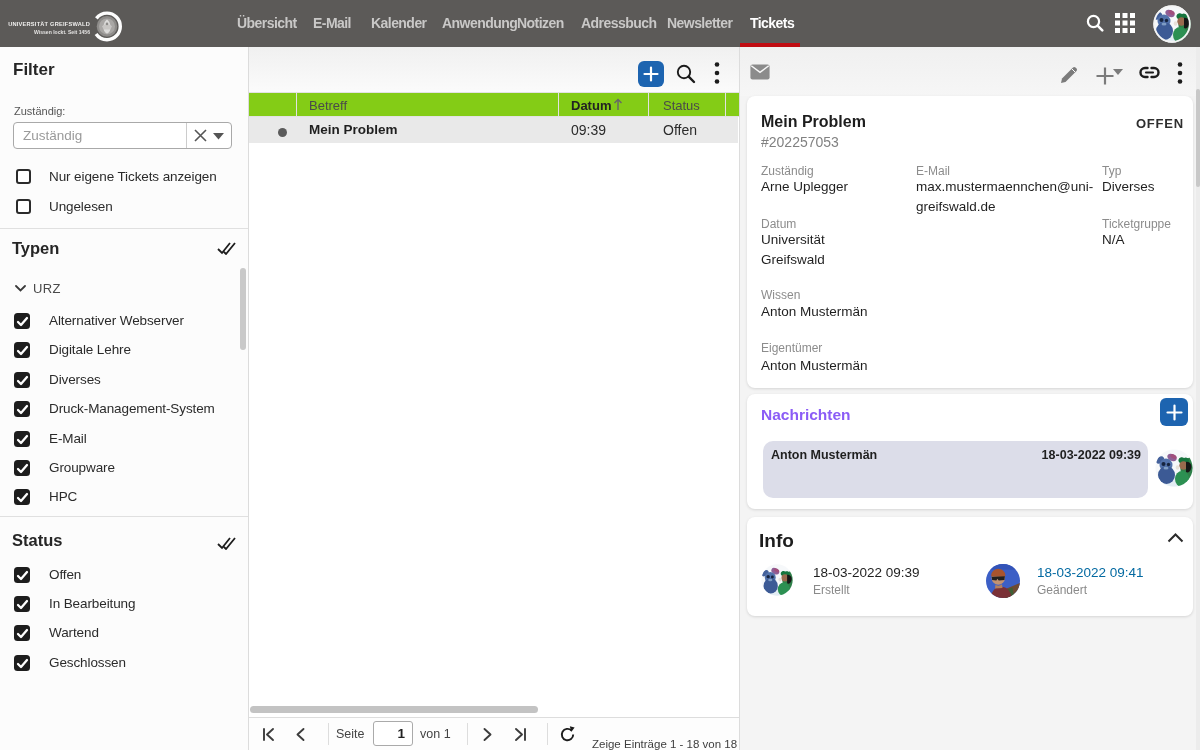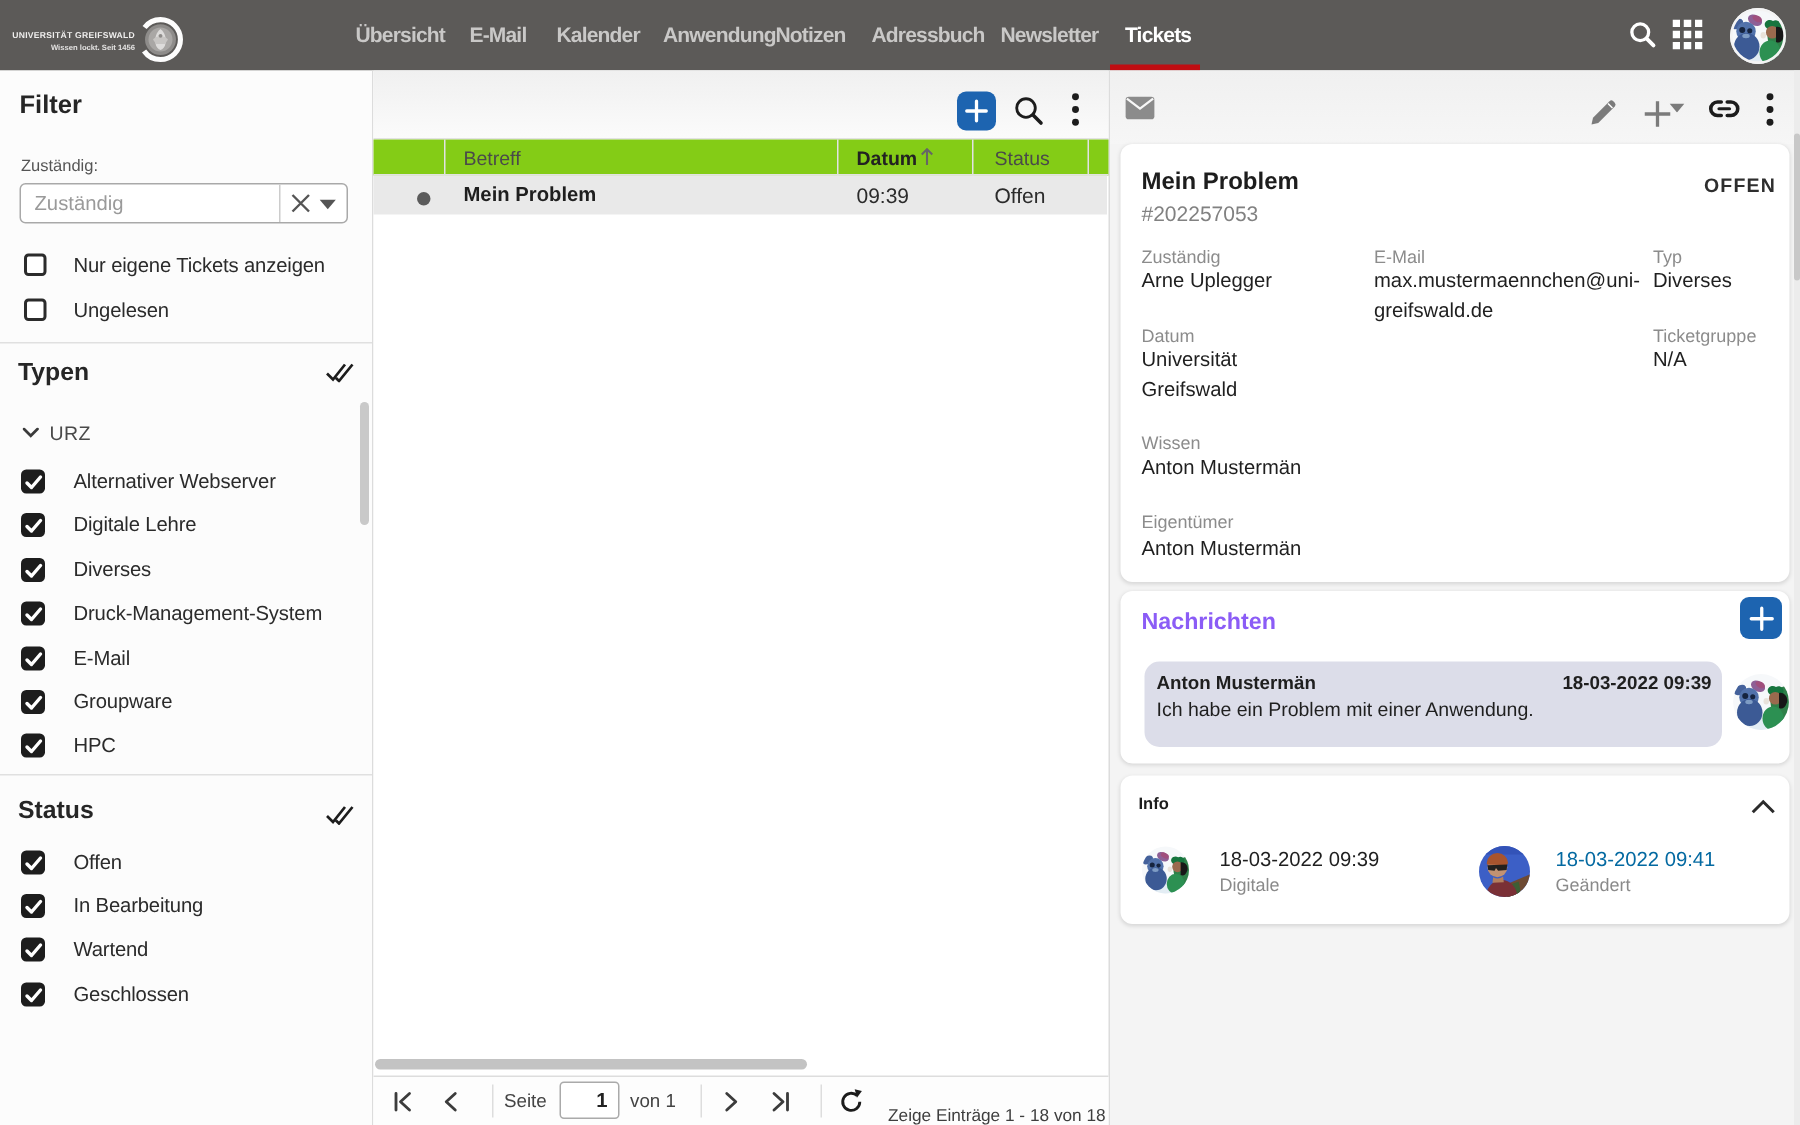--- a/index.html
+++ b/index.html
@@ -305,37 +305,36 @@
   <div class="card" style="top:347px;height:115px">
     <div class="abs" style="left:14px;top:12px;font-size:15.5px;font-weight:bold;color:#8b5cf6">Nachrichten</div>
     <div class="bluebtn" style="left:413px;top:4px;width:28px;height:28px">
       <svg width="17" height="17" viewBox="0 0 17 17">
           <path d="M8.5,1.5 V15.5 M1.5,8.5 H15.5" stroke="#fff" stroke-width="2.2" stroke-linecap="round"></path>
         </svg>
     </div>
     <div class="abs" style="left:16px;top:47px;width:385px;height:57px;background:#dcdde9;border-radius:10px">
       <span class="abs" style="left:8px;top:7px;font-size:12.5px;font-weight:bold;color:#1f1f1f">Anton Mustermän</span>
       <span class="abs" style="right:7px;top:7px;font-size:12.5px;font-weight:bold;color:#1f1f1f">18-03-2022 09:39</span>
-      <span class="abs" style="left:8px;top:24px;font-size:13px;color:#1f1f1f">Ich habe ein Problem mit einer Anwendung.</span>
     </div>
     <svg class="abs" style="left:408px;top:55px" width="38" height="38" viewBox="0 0 38 38">
       <use href="#stitch"></use>
     </svg>
   </div>
 
   <div class="card" style="top:470px;height:99px">
-    <div class="abs" style="left:12px;top:13px;font-size:11px;font-weight:bold;color:#1d1d1d">Info</div>
+    <div class="abs" style="left:12px;top:13px;font-size:19px;font-weight:bold;color:#1d1d1d">Info</div>
     <svg class="abs" style="left:420px;top:16px" width="17" height="10" viewBox="0 0 17 10">
         <path d="M1.5,8.5 L8.5,1.5 L15.5,8.5" fill="none" stroke="#2b2b2b" stroke-width="2"></path>
       </svg>
     <svg class="abs" style="left:14px;top:47px" width="32" height="32" viewBox="0 0 38 38">
         <use href="#stitch"></use>
       </svg>
     <div class="abs" style="left:66px;top:48px;font-size:13.5px;color:#1f1f1f">18-03-2022 09:39</div>
-    <div class="abs" style="left:66px;top:66px;font-size:12px;color:#8a8a8a">Digitale</div>
+    <div class="abs" style="left:66px;top:66px;font-size:12px;color:#8a8a8a">Erstellt</div>
     <svg class="abs" style="left:239px;top:47px" width="34" height="34" viewBox="0 0 36 36">
       <defs>
           <clipPath id="avc2">
             <circle cx="18" cy="18" r="18"></circle>
           </clipPath>
         </defs>
       <g clip-path="url(#avc2)">
         <rect width="36" height="36" fill="#3c5fc6"></rect>
         <rect y="0" width="36" height="6" fill="#3353b8"></rect>
         <path d="M22,26 L36,20 L36,36 L20,36 Z" fill="#6e4a33"></path>

